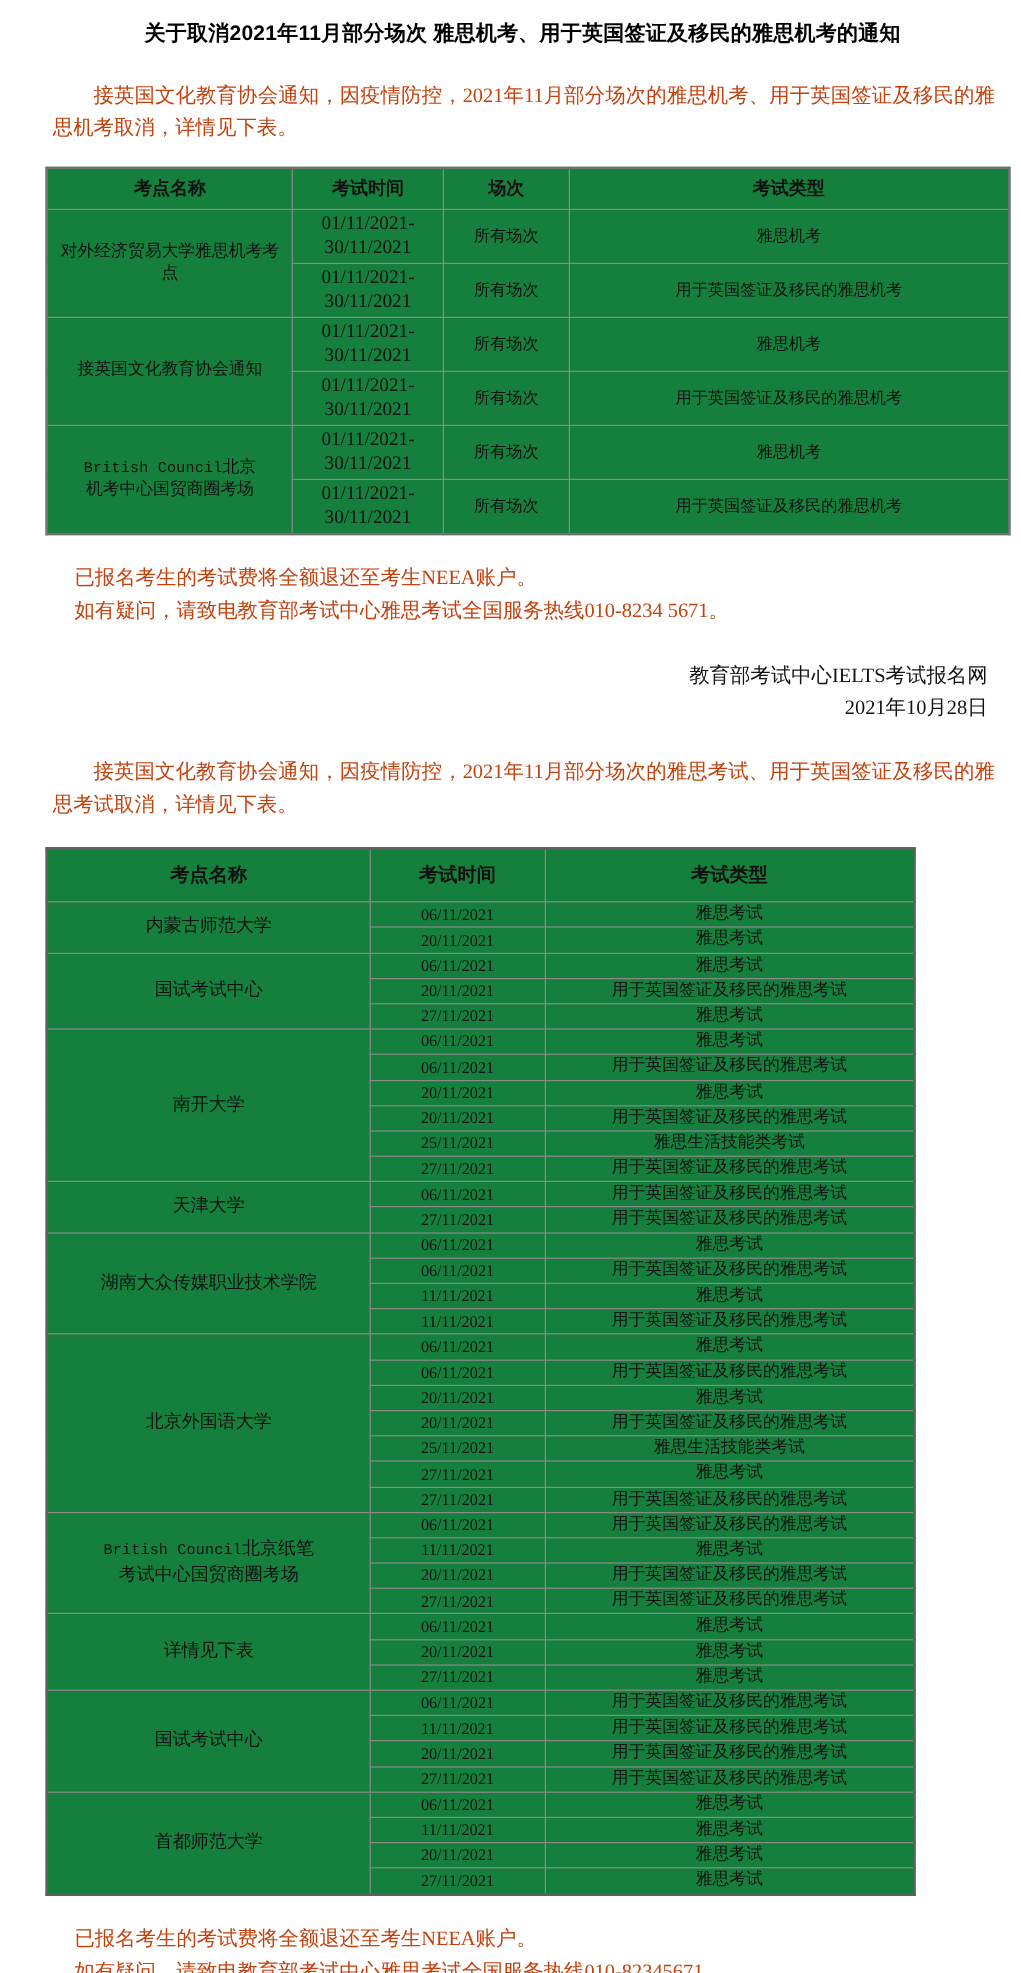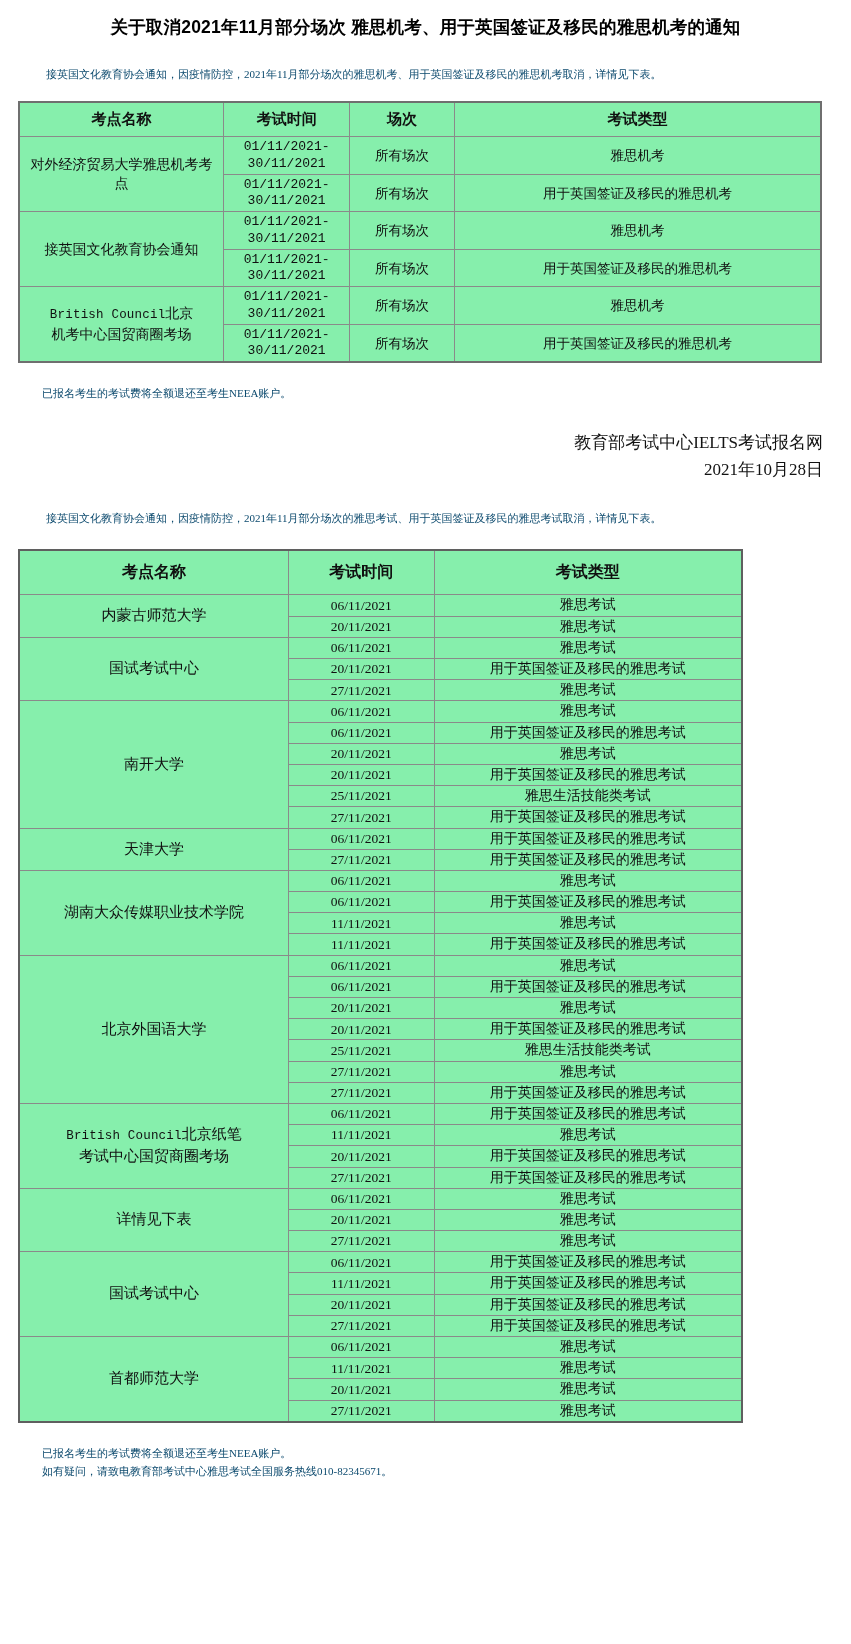--- a/index.html
+++ b/index.html
@@ -18,45 +18,45 @@
 
   .page {
     width: 851px;
     min-height: 1644px;
     padding: 0;
     position: relative;
     background: #fff;
   }
 
   
-  .notice { position: relative; }
+  .notice { position: relative; padding-left: 20px; }
 
   .notice-title {
     text-align: center;
     font-family: "Liberation Sans", "DejaVu Sans", sans-serif;
     font-weight: bold;
     font-size: 17.5px;
     letter-spacing: 0.2px;
     color: #000;
     line-height: 1.35;
   }
 
   .notice-body {
-    font-size: 11px;
+    font-size: 17px;
     line-height: 1.62;
-    color: #0c4a6e;
+    color: #c2410c;
     text-align: justify;
   }
   .notice-body p { margin: 0; }
   .indent { text-indent: 2em; }
 
   
   table {
     border-collapse: collapse;
-    background: #86efac;
+    background: #15803d;
   }
   table td, table th {
     border: 1px solid #8a8a8a;
     padding: 2px 4px;
     font-weight: normal;
     color: #101010;
     vertical-align: middle;
   }
   table thead th {
     font-family: "Liberation Sans", "DejaVu Sans", sans-serif;
@@ -79,22 +79,22 @@
   #table-exam-centers-computer col.c-type  { width: 368px; }
   #table-exam-centers-computer td {
     text-align: center;
     line-height: 1.28;
   }
   #table-exam-centers-computer td.center-name {
     font-size: 14px;
     line-height: 1.4;
   }
   #table-exam-centers-computer td.date-cell {
-    font-family: Liberation Mono, monospace;
-    font-size: 13px;
+    font-family: Liberation Serif, serif;
+    font-size: 16px;
     white-space: pre-line;
     line-height: 1.25;
   }
 
   
   #table-exam-centers-paper {
     width: 725px;
     margin-left: 18px;
     border: 2px solid #5f5f5f;
     font-size: 14px;
@@ -198,20 +198,21 @@
             <td class="date-cell">01/11/2021-
 30/11/2021</td>
             <td>所有场次</td>
             <td>用于英国签证及移民的雅思机考</td>
           </tr>
         </tbody>
     </table>
 
     <div class="notice-body" style="margin:22px 22px 0 42px;">
       <p>已报名考生的考试费将全额退还至考生NEEA账户。</p>
+      <p>如有疑问，请致电教育部考试中心雅思考试全国服务热线010-8234 5671。</p>
     </div>
 
     <div class="sign" style="margin:26px 28px 0 0;">
       <div>教育部考试中心IELTS考试报名网</div>
       <div>2021年10月28日</div>
     </div>
   </section>
 
   <section class="notice" style="margin-top:24px;">
 

